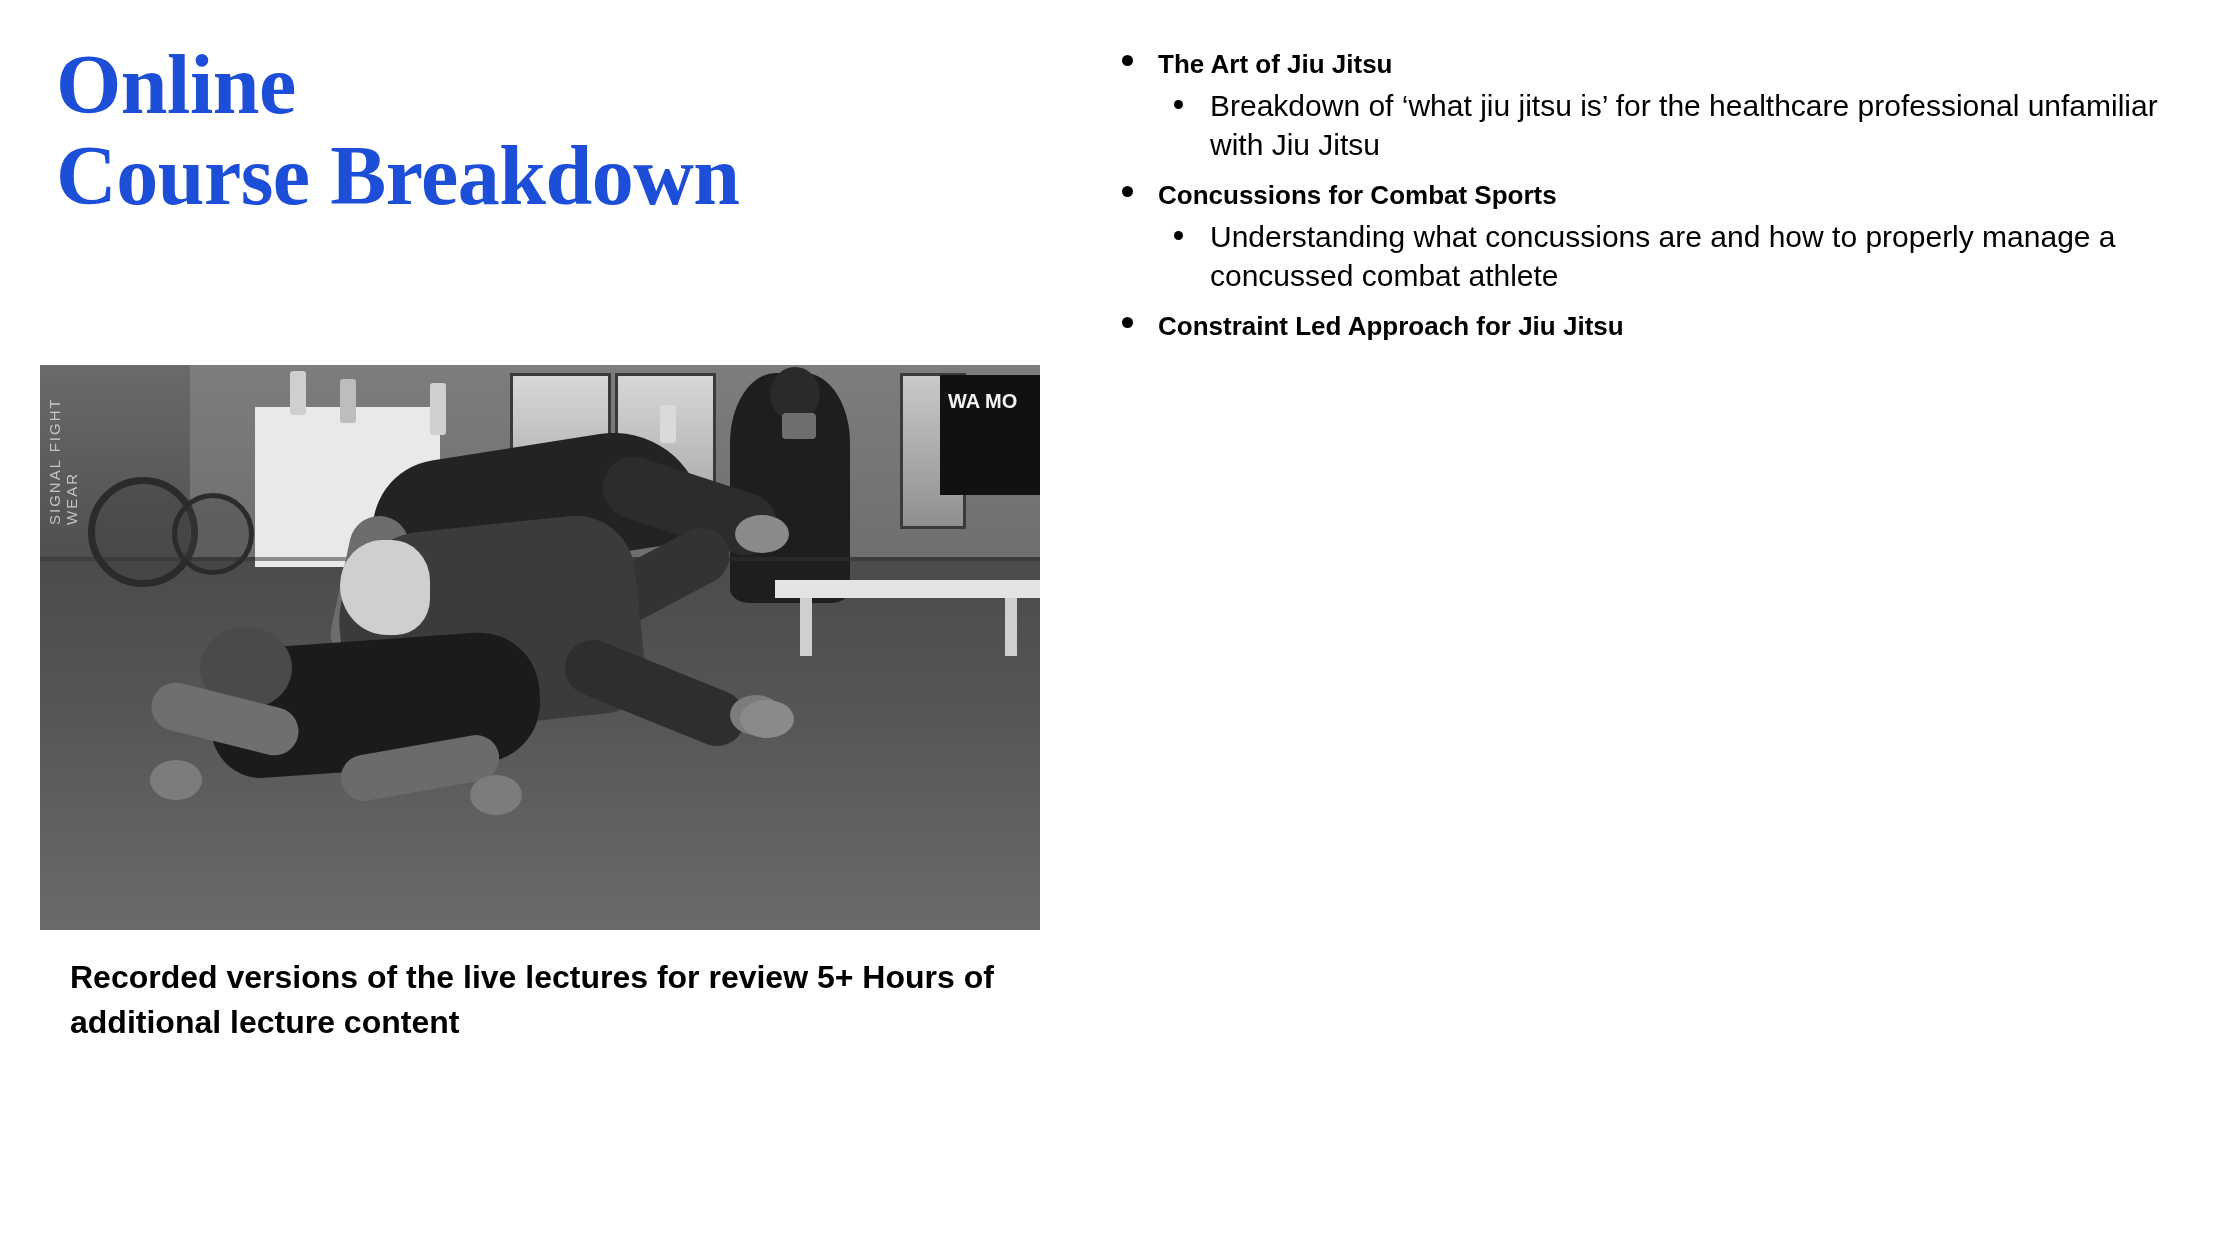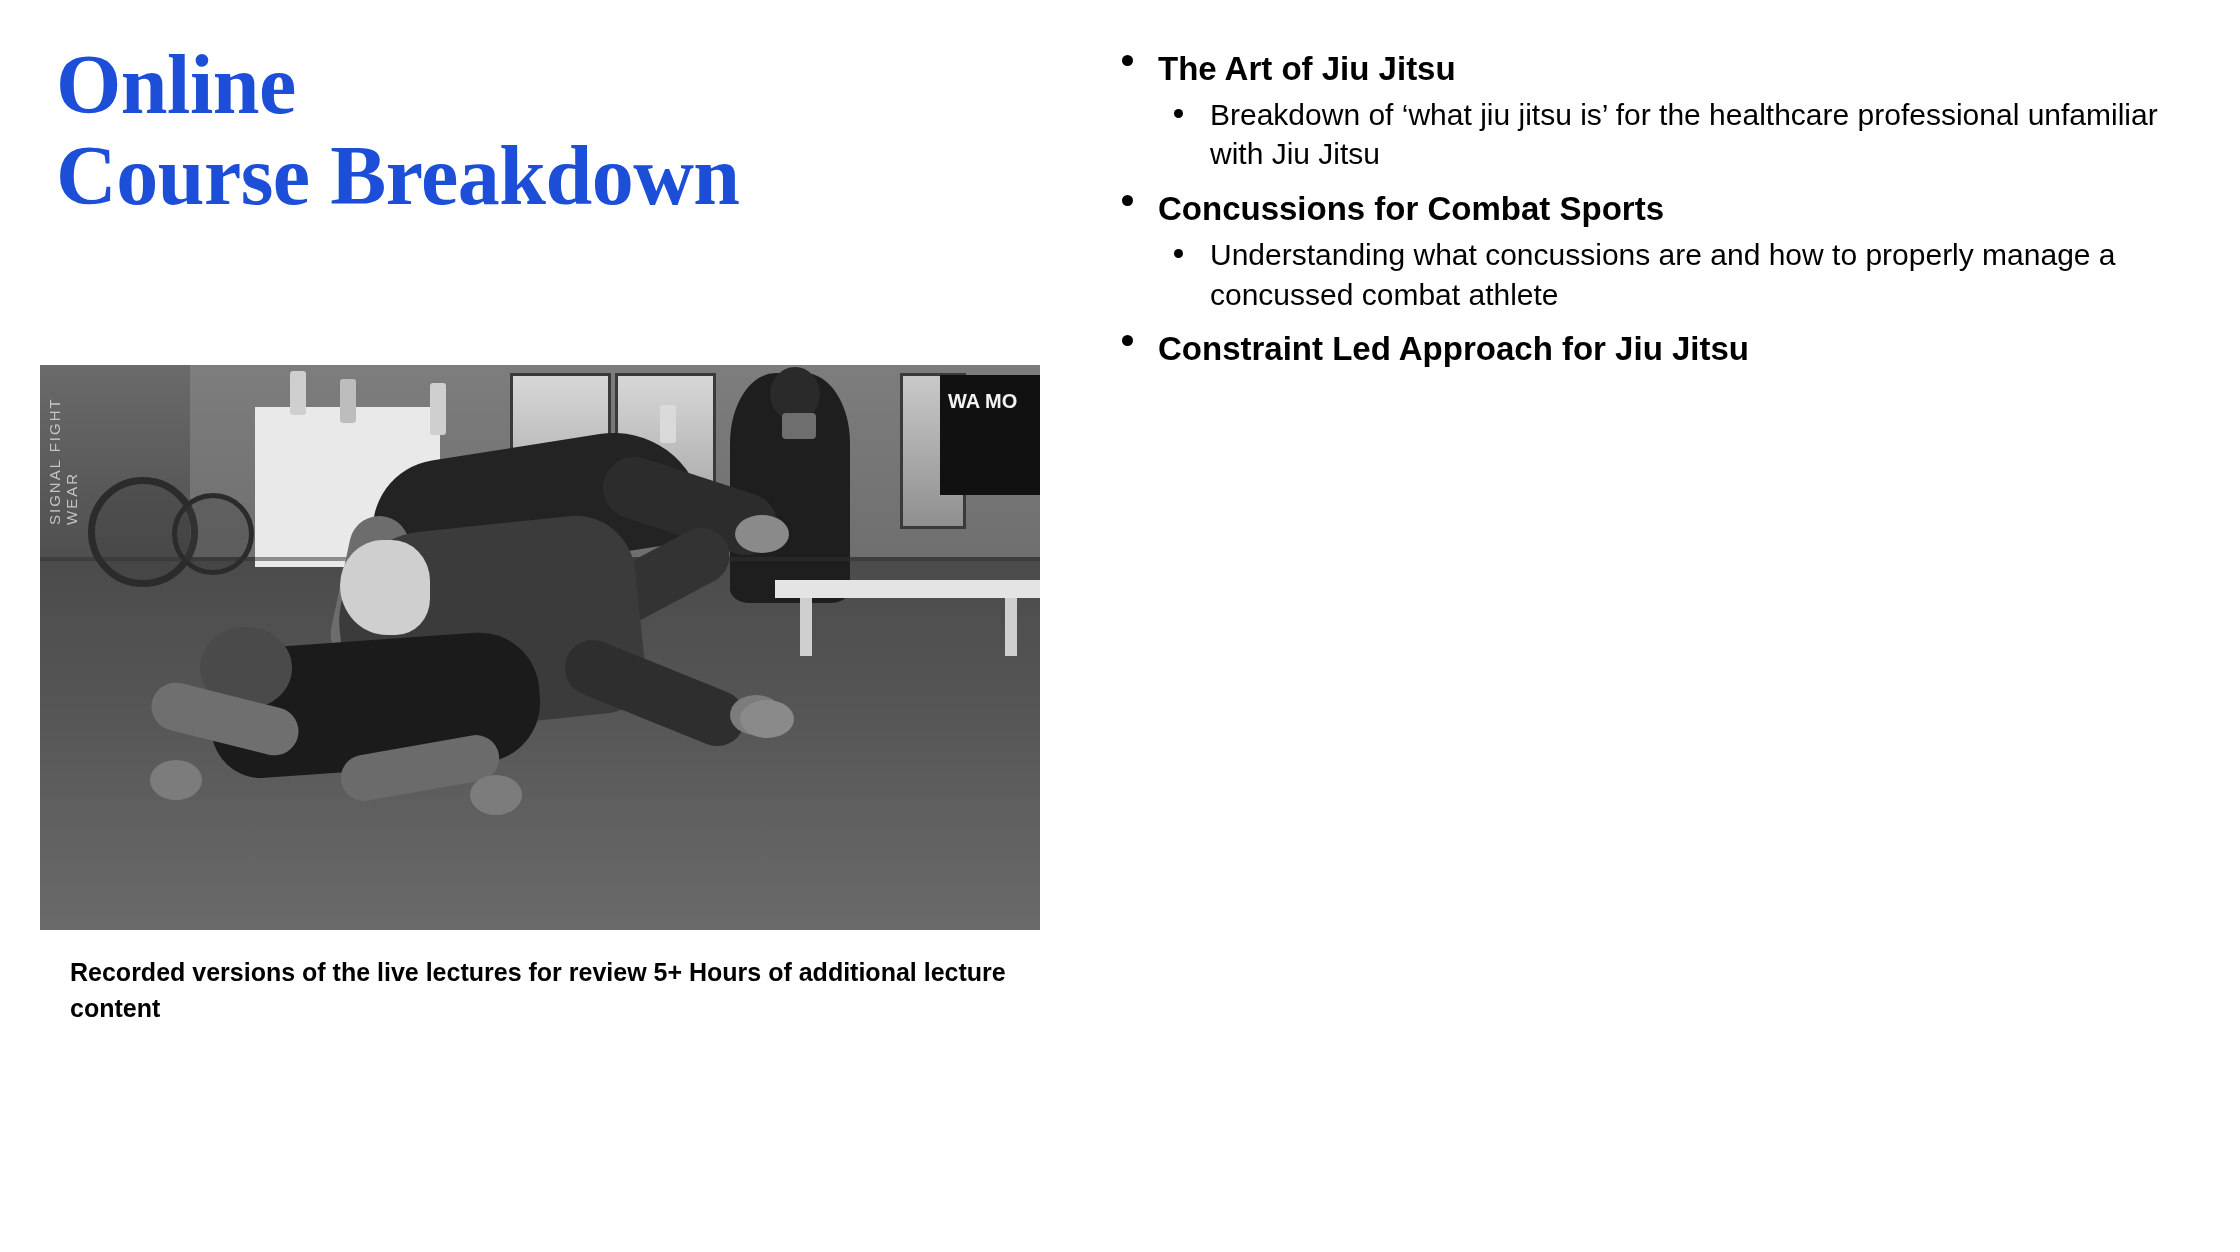--- a/index.html
+++ b/index.html
@@ -232,21 +232,21 @@
     width: 54px; height: 38px;
     background: #8a8a8a; border-radius: 50%;
   }
   .f1 { left: 695px; top: 150px; }
   .f2 { left: 700px; top: 335px; }
   .photo-caption {
     position: absolute;
     left: 70px;
     top: 955px;
     width: 980px;
-    font-size: 25px;
+    font-size: 32px;
     font-weight: bold;
     line-height: 1.42;
     color: #000;
   }
 
   
   .right-col {
     position: absolute;
     left: 1110px;
     top: 48px;
@@ -265,21 +265,21 @@
   ul.l1 > li > .bullet {
     position: absolute;
     left: 12px;
     top: 0.42em;
     width: 11px;
     height: 11px;
     background: #000;
     border-radius: 50%;
   }
   .h-item {
-    font-size: 33px;
+    font-size: 26px;
     font-weight: bold;
     line-height: 1.3;
     margin: 0 0 2px 0;
     white-space: pre-line;
   }
   ul.l2 {
     list-style: none;
     margin: 4px 0 14px 0;
     padding: 0;
   }

